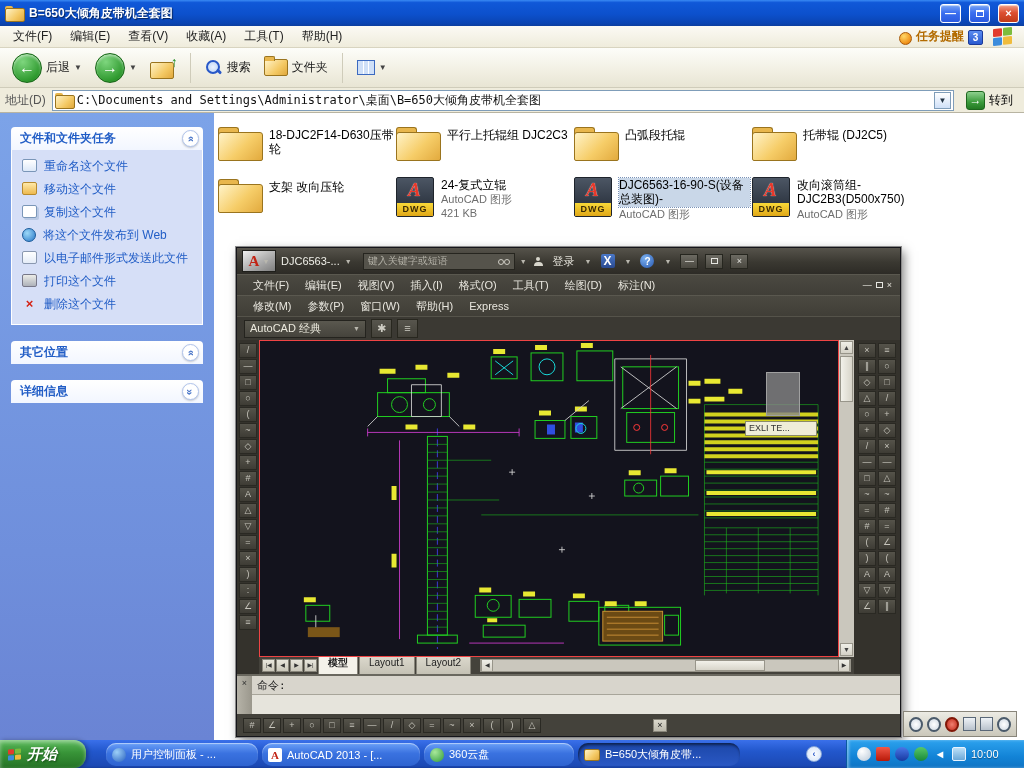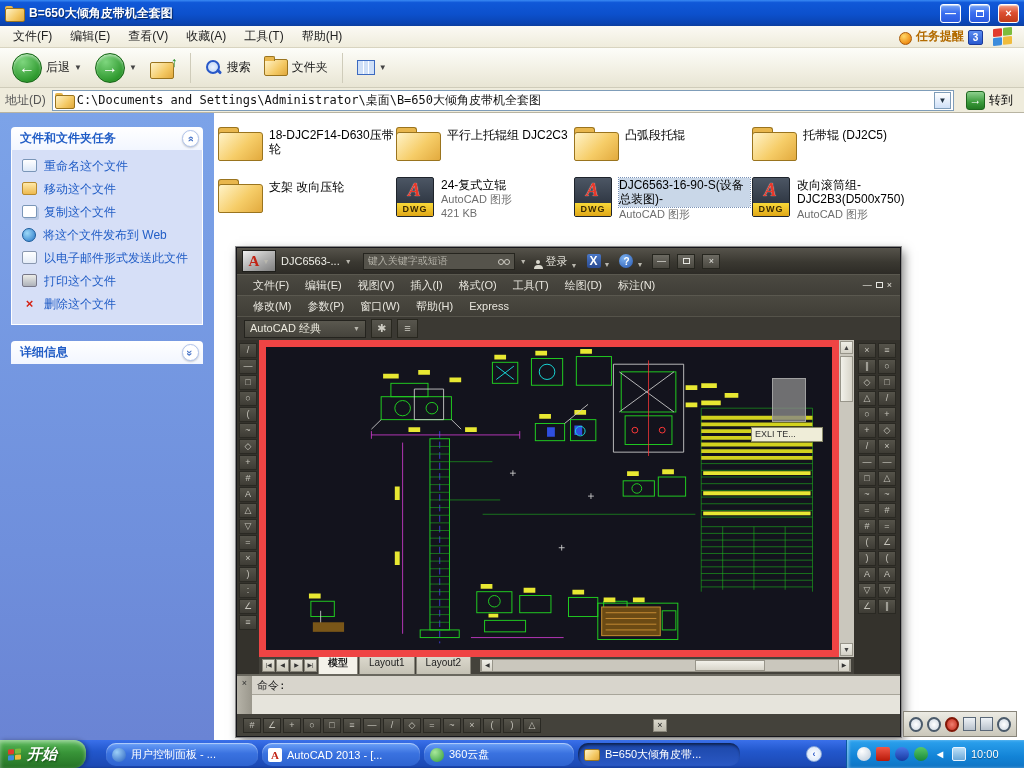--- a/index.html
+++ b/index.html
@@ -90,40 +90,40 @@
 
 
 #acad{position:absolute;left:236px;top:247px;width:665px;height:490px;background:#3b3933;border:1px solid #15151a;outline:1px solid #8a8a8a;box-shadow:3px 4px 10px rgba(0,0,0,.5);display:flex;flex-direction:column;color:#ddd}
 .a-title{height:26px;background:linear-gradient(#56534b,#3a3831 55%,#2d2b26);display:flex;align-items:center;gap:5px;padding:0 5px;flex:none}
 .a-logo{width:34px;height:22px;background:linear-gradient(150deg,#efefef,#b9b9b9 45%,#7e7e7e);border:1px solid #20201c;display:flex;align-items:center;justify-content:center;gap:3px}
 .a-logo b{color:#c22415;font-size:15px;font-family:"Liberation Serif",serif}
 .dd{font-size:7px;color:#b9b7ae}
 .a-doc{font-size:11px;color:#efefe8;white-space:nowrap}
 .a-search{width:152px;height:17px;background:#55534b;border:1px solid #26251f;color:#b2b0a6;font-size:10px;display:flex;align-items:center;justify-content:space-between;padding:0 4px;margin-left:6px}
 .binoc i{display:inline-block;width:6px;height:6px;border:1px solid #cfcdc4;border-radius:50%}
-.a-chip{display:flex;align-items:flex-end;gap:3px;font-size:11px;color:#e4e2da;padding:0 2px}
+.a-chip{display:flex;align-items:center;gap:10px;font-size:11px;color:#e4e2da;padding:0 2px}
 .person{width:9px;height:9px;position:relative;display:inline-block}
 .person::before{content:"";position:absolute;left:2.5px;top:0;width:4px;height:4px;border-radius:50%;background:#d8d6cc}
 .person::after{content:"";position:absolute;left:0;bottom:0;width:9px;height:4px;border-radius:4px 4px 0 0;background:#d8d6cc}
 .xch{color:#fff;font-weight:bold;font-size:12px;background:linear-gradient(#4a78c8,#2a4a90);padding:0 3px;border-radius:2px}
 .qmark{width:14px;height:14px;border-radius:50%;background:radial-gradient(circle at 35% 30%,#7ab0f0,#2858b0);color:#fff;font-size:10px;font-weight:bold;display:flex;align-items:center;justify-content:center}
 .a-winbtn{width:18px;height:15px;background:linear-gradient(#6c6a62,#4a4840);border:1px solid #26261f;color:#e6e6e0;font-size:9px;line-height:13px;text-align:center;margin-left:2px}
 .box-glyph{width:7px;height:6px;border:1px solid #e6e6e0;display:inline-block}
 .a-menu{height:21px;display:flex;align-items:center;padding:0 8px;color:#e8e6de;font-size:11px;background:linear-gradient(#4b4941,#403e37);border-top:1px solid #5a584f;flex:none}
 .mi{padding:2px 8px;white-space:nowrap;cursor:default}
 .a-docbtns{margin-left:auto;display:flex;gap:4px;align-items:center;color:#e2e0d8;font-size:9px}
 .a-tools{height:24px;background:#3b3933;border-top:1px solid #55534a;display:flex;align-items:center;padding:0 7px;gap:5px;flex:none}
 .a-combo{width:122px;height:18px;background:linear-gradient(#5a584f,#45433c);border:1px solid #24231e;color:#ecead f;color:#eceade;font-size:11px;display:flex;align-items:center;justify-content:space-between;padding:0 5px}
 .a-tbtn{width:21px;height:19px;background:linear-gradient(#57554d,#434139);border:1px solid #28271f;color:#cfcdc4;font-size:11px;text-align:center;line-height:17px}
 .a-main{flex:1;display:flex;min-height:0}
 .a-left{width:22px;background:#34322c;display:flex;flex-direction:column;align-items:center;padding-top:3px;gap:1px;flex:none}
 .a-ico{width:18px;height:15px;background:linear-gradient(#55534a,#3e3c35);border:1px solid #2a2923;color:#c6c4bb;font-size:9px;line-height:13px;text-align:center;flex:none}
 .a-center{flex:1;display:flex;flex-direction:column;min-width:0}
 .a-canvasrow{flex:1;display:flex;min-height:0}
-.a-canvas{flex:1;position:relative;background:#be185d;border:7px solid #ef4444;min-width:0}
+.a-canvas{flex:1;position:relative;background:#be185d;border:1px solid #ef4444;min-width:0}
 .a-canvas svg{display:block;width:100%;height:100%}
 .tip-gray{position:absolute;left:506px;top:31px;width:34px;height:44px;background:rgba(135,135,135,.8);border:1px solid #a0a0a0}
 .tip-yellow{position:absolute;left:485px;top:80px;width:72px;height:15px;background:#efedd8;border:1px solid #8a8a6a;color:#333;font-size:9px;line-height:13px;padding:0 3px;white-space:nowrap;overflow:hidden}
 .a-vscroll{width:15px;background:#cac7bd;display:flex;flex-direction:column;align-items:center;font-size:7px;color:#444;flex:none;padding:1px 0}
 .a-varrow{width:13px;height:13px;background:linear-gradient(#f0efe8,#d4d1c6);border:1px solid #98958a;text-align:center;line-height:12px}
 .a-vthumb{width:13px;height:46px;background:linear-gradient(90deg,#f2f1ea,#d8d5ca);border:1px solid #98958a;margin-top:2px}
 .a-tabsrow{height:17px;background:#44423b;display:flex;align-items:center;gap:1px;padding:0 3px;flex:none}
 .a-tabnav{width:13px;height:13px;background:linear-gradient(#e8e6dc,#cac7ba);border:1px solid #88857a;font-size:6px;text-align:center;line-height:11px;color:#333}
 .a-tab{height:22px;padding:0 9px;background:linear-gradient(#dcd9cd,#c2bfb2);border:1px solid #88857a;font-size:10px;line-height:13px;color:#222}
 .a-tab.active{background:#f4f2ea;font-weight:bold}
@@ -269,20 +269,26 @@
           <span class="ic ic-print"></span>
           <span>打印这个文件</span>
         </div>
       <div class="p-item">
           <span class="ic ic-del">×</span>
           <span>删除这个文件</span>
         </div>
     </div>
   </div>
   <div class="panel">
+    <div class="p-head">
+      <span>其它位置</span>
+      <span class="chev">
+          <i>»</i>
+        </span>
+    </div>
   </div>
   <div class="panel">
     <div class="p-head">
       <span>详细信息</span>
       <span class="chev down">
           <i>»</i>
         </span>
     </div>
   </div>
 </div>

